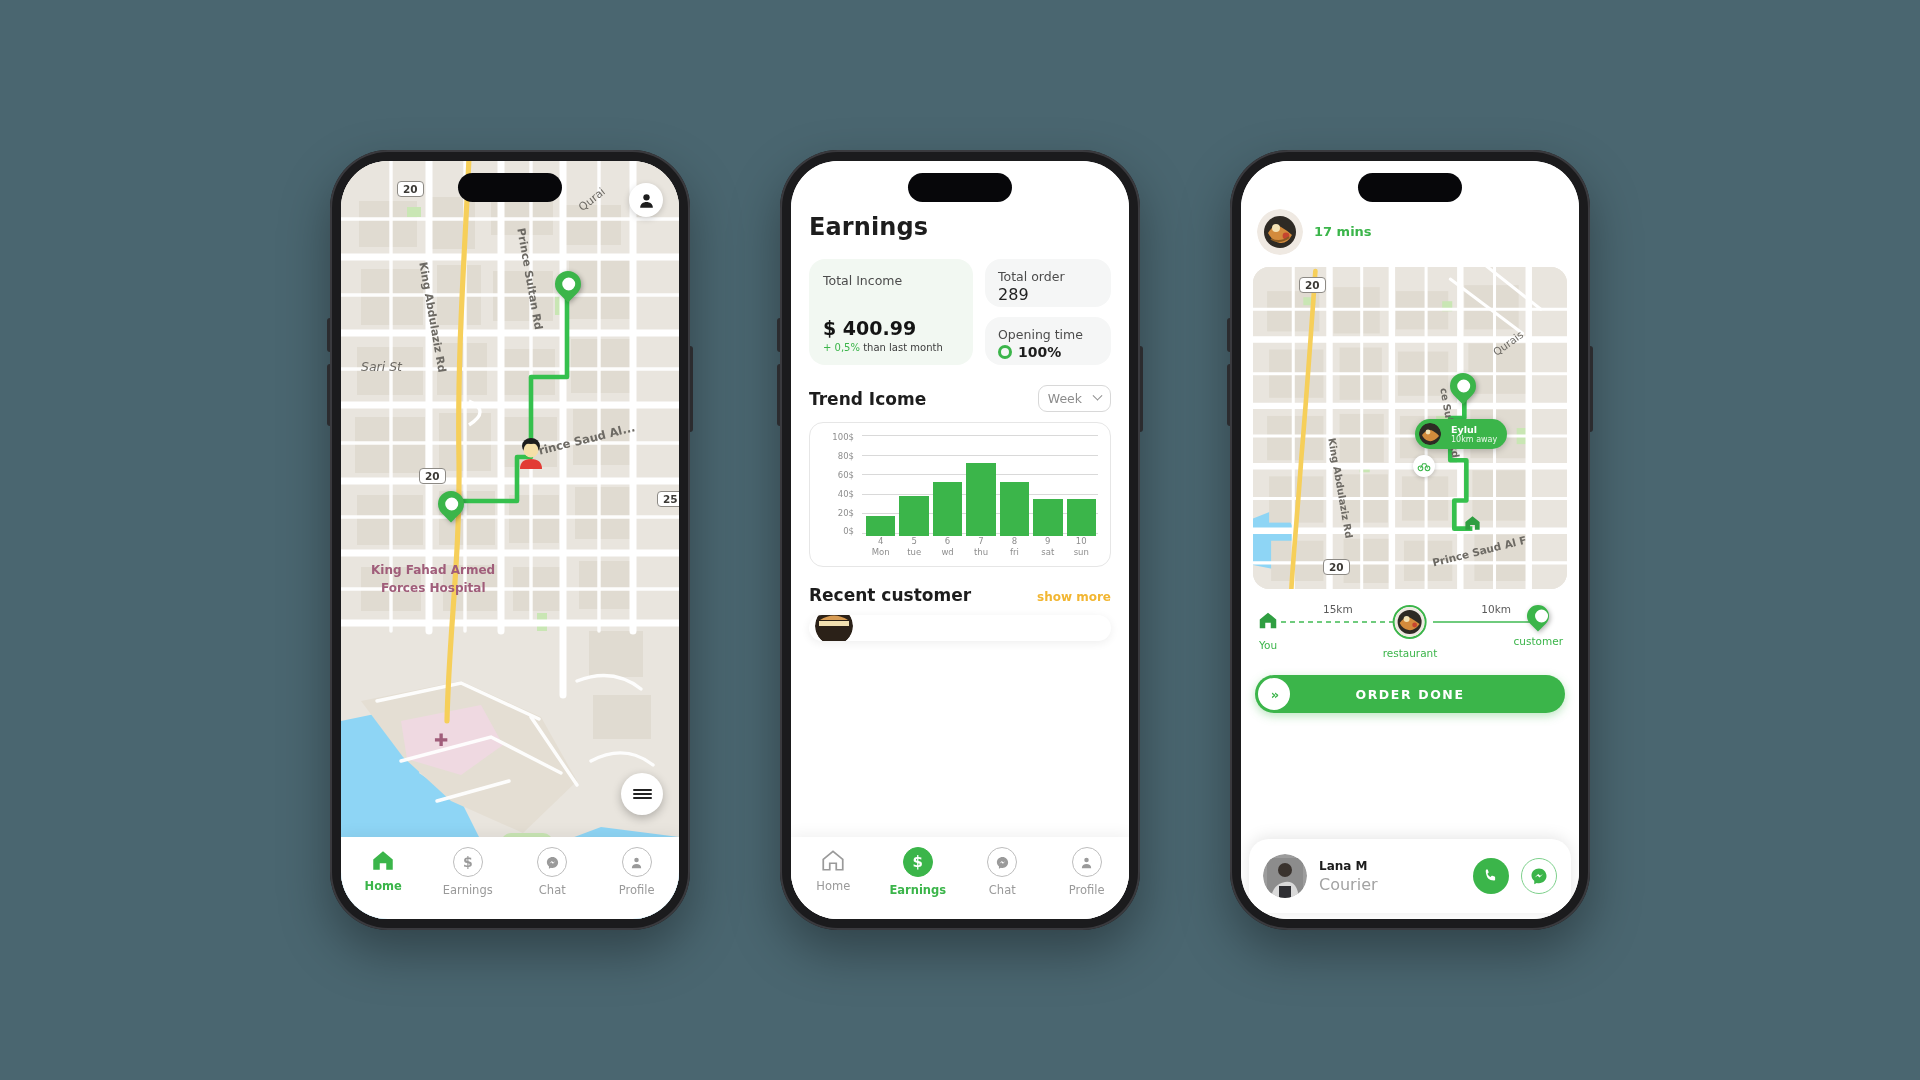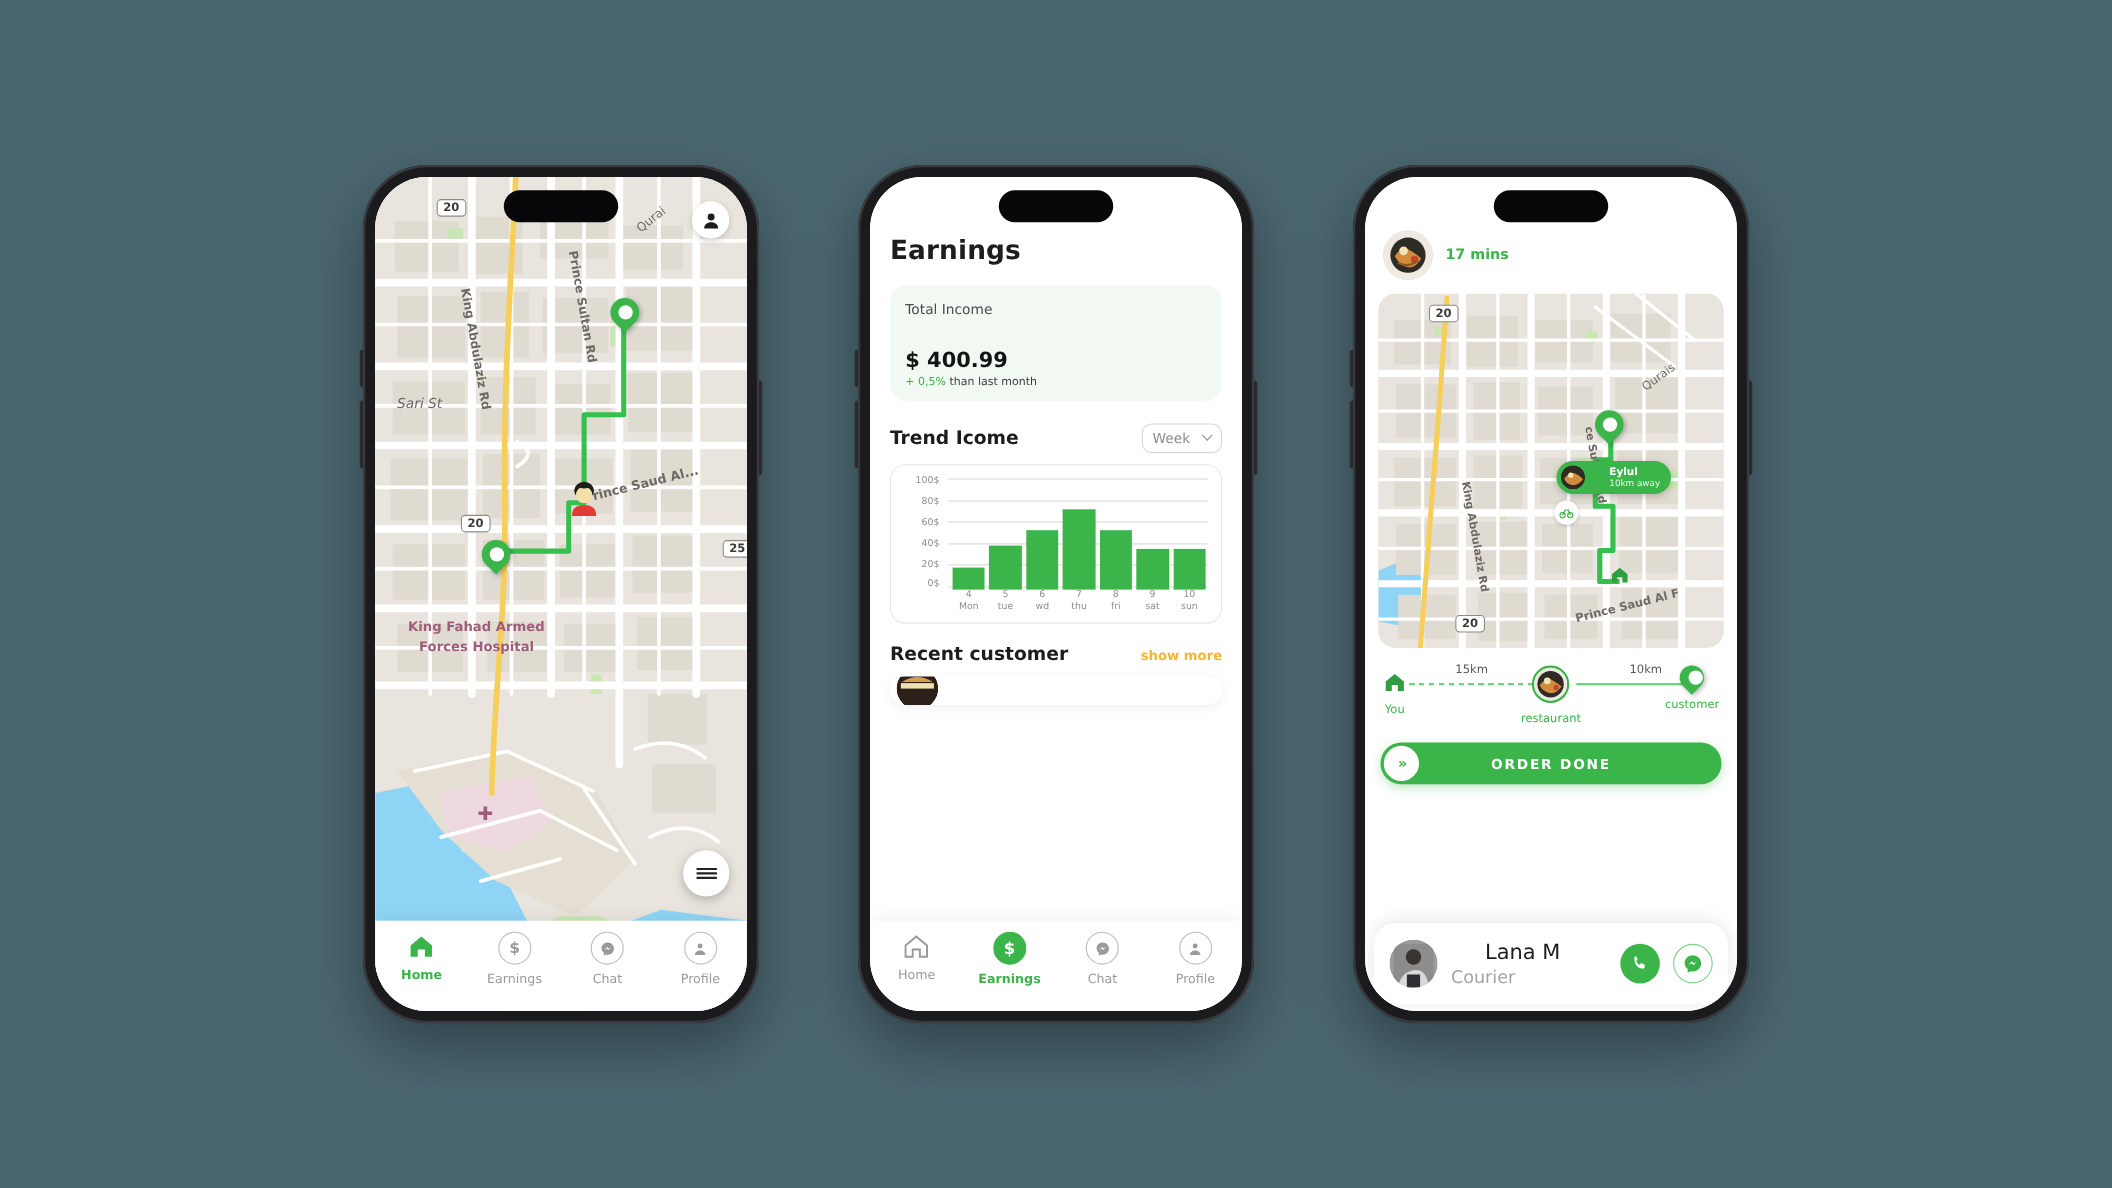--- a/index.html
+++ b/index.html
@@ -181,21 +181,21 @@
   .del-name { font-size: 13.5px; font-weight: 700; color: #1d1d1d; }
   .del-addr { font-size: 9px; color: #9b9b9b; margin-top: 2px; }
   .del-order { font-size: 11.5px; font-weight: 700; color: #111; margin-top: 7px; }
   .del-eta { font-size: 13px; font-weight: 700; color: #3bb54a; align-self: center; }
 
   .del-map {
     position: relative; margin: 4px 12px 0; height: 322px;
     border-radius: 16px; overflow: hidden; background: #e9e5de;
   }
   .tooltip {
-    position: absolute; display: flex; align-items: center; gap: 22px;
+    position: absolute; display: flex; align-items: center; gap: 10px;
     background: #3bb54a; border-radius: 20px; padding: 4px 10px 4px 4px;
     box-shadow: 0 2px 7px rgba(0,0,0,.22);
   }
   .tooltip .tthumb { width: 22px; height: 22px; border-radius: 50%; overflow: hidden; flex: none; }
   .tooltip .tname { font-size: 9.5px; font-weight: 700; color: #fff; line-height: 11px; }
   .tooltip .tdist { font-size: 8px; color: #eaf7ea; line-height: 10px; }
   .bike-badge {
     position: absolute; width: 22px; height: 22px; border-radius: 50%;
     background: #fff; display: flex; align-items: center; justify-content: center;
     box-shadow: 0 1px 4px rgba(0,0,0,.2);
@@ -228,21 +228,21 @@
     font-weight: 700; letter-spacing: 1.6px;
   }
 
   .courier-card {
     position: absolute; left: 8px; right: 8px; bottom: 6px; height: 74px;
     background: #fff; border-radius: 20px; display: flex; align-items: center;
     padding: 0 14px; gap: 12px; box-shadow: 0 -2px 16px rgba(0,0,0,.1);
   }
   .c-avatar { width: 44px; height: 44px; border-radius: 50%; overflow: hidden; flex: none; }
   .c-mid { flex: 1; }
-  .c-name { font-size: 19px; font-weight: 400; color: #1d1d1d; margin-left: 31px; }
+  .c-name { font-size: 12px; font-weight: 700; color: #1d1d1d; }
   .c-role { font-size: 16px; color: #a3a3a3; margin-top: 2px; }
   .c-btn { width: 36px; height: 36px; border-radius: 50%; display: flex; align-items: center; justify-content: center; }
   .c-btn.green { background: #3bb54a; }
   .c-btn.outline { border: 1.4px solid #7ed08c; background: #fff; }
 </style>
 </head>
 <body>
 
 <div class="stage">
 
@@ -431,20 +431,33 @@
         <div class="earn-title">Earnings</div>
 
         <div class="cards">
           <div class="card-l">
             <div class="lbl-sm">Total Income</div>
             <div>
               <div class="big-money">$ 400.99</div>
               <div class="sub-note">
                 <span class="up">+ 0,5%</span>
                 <span>than last month</span>
+              </div>
+            </div>
+          </div>
+          <div class="card-col">
+            <div class="card-s">
+              <div class="lbl-sm">Total order</div>
+              <div class="val-md">289</div>
+            </div>
+            <div class="card-s">
+              <div class="lbl-sm">Opening time</div>
+              <div class="pct-row">
+                <div class="ring"></div>
+                <div class="pct-txt">100%</div>
               </div>
             </div>
           </div>
         </div>
 
         <div class="trend-head">
           <div class="trend-title">Trend Icome</div>
           <div class="week-sel">
             <span>Week</span>
             <span class="chev"></span>

